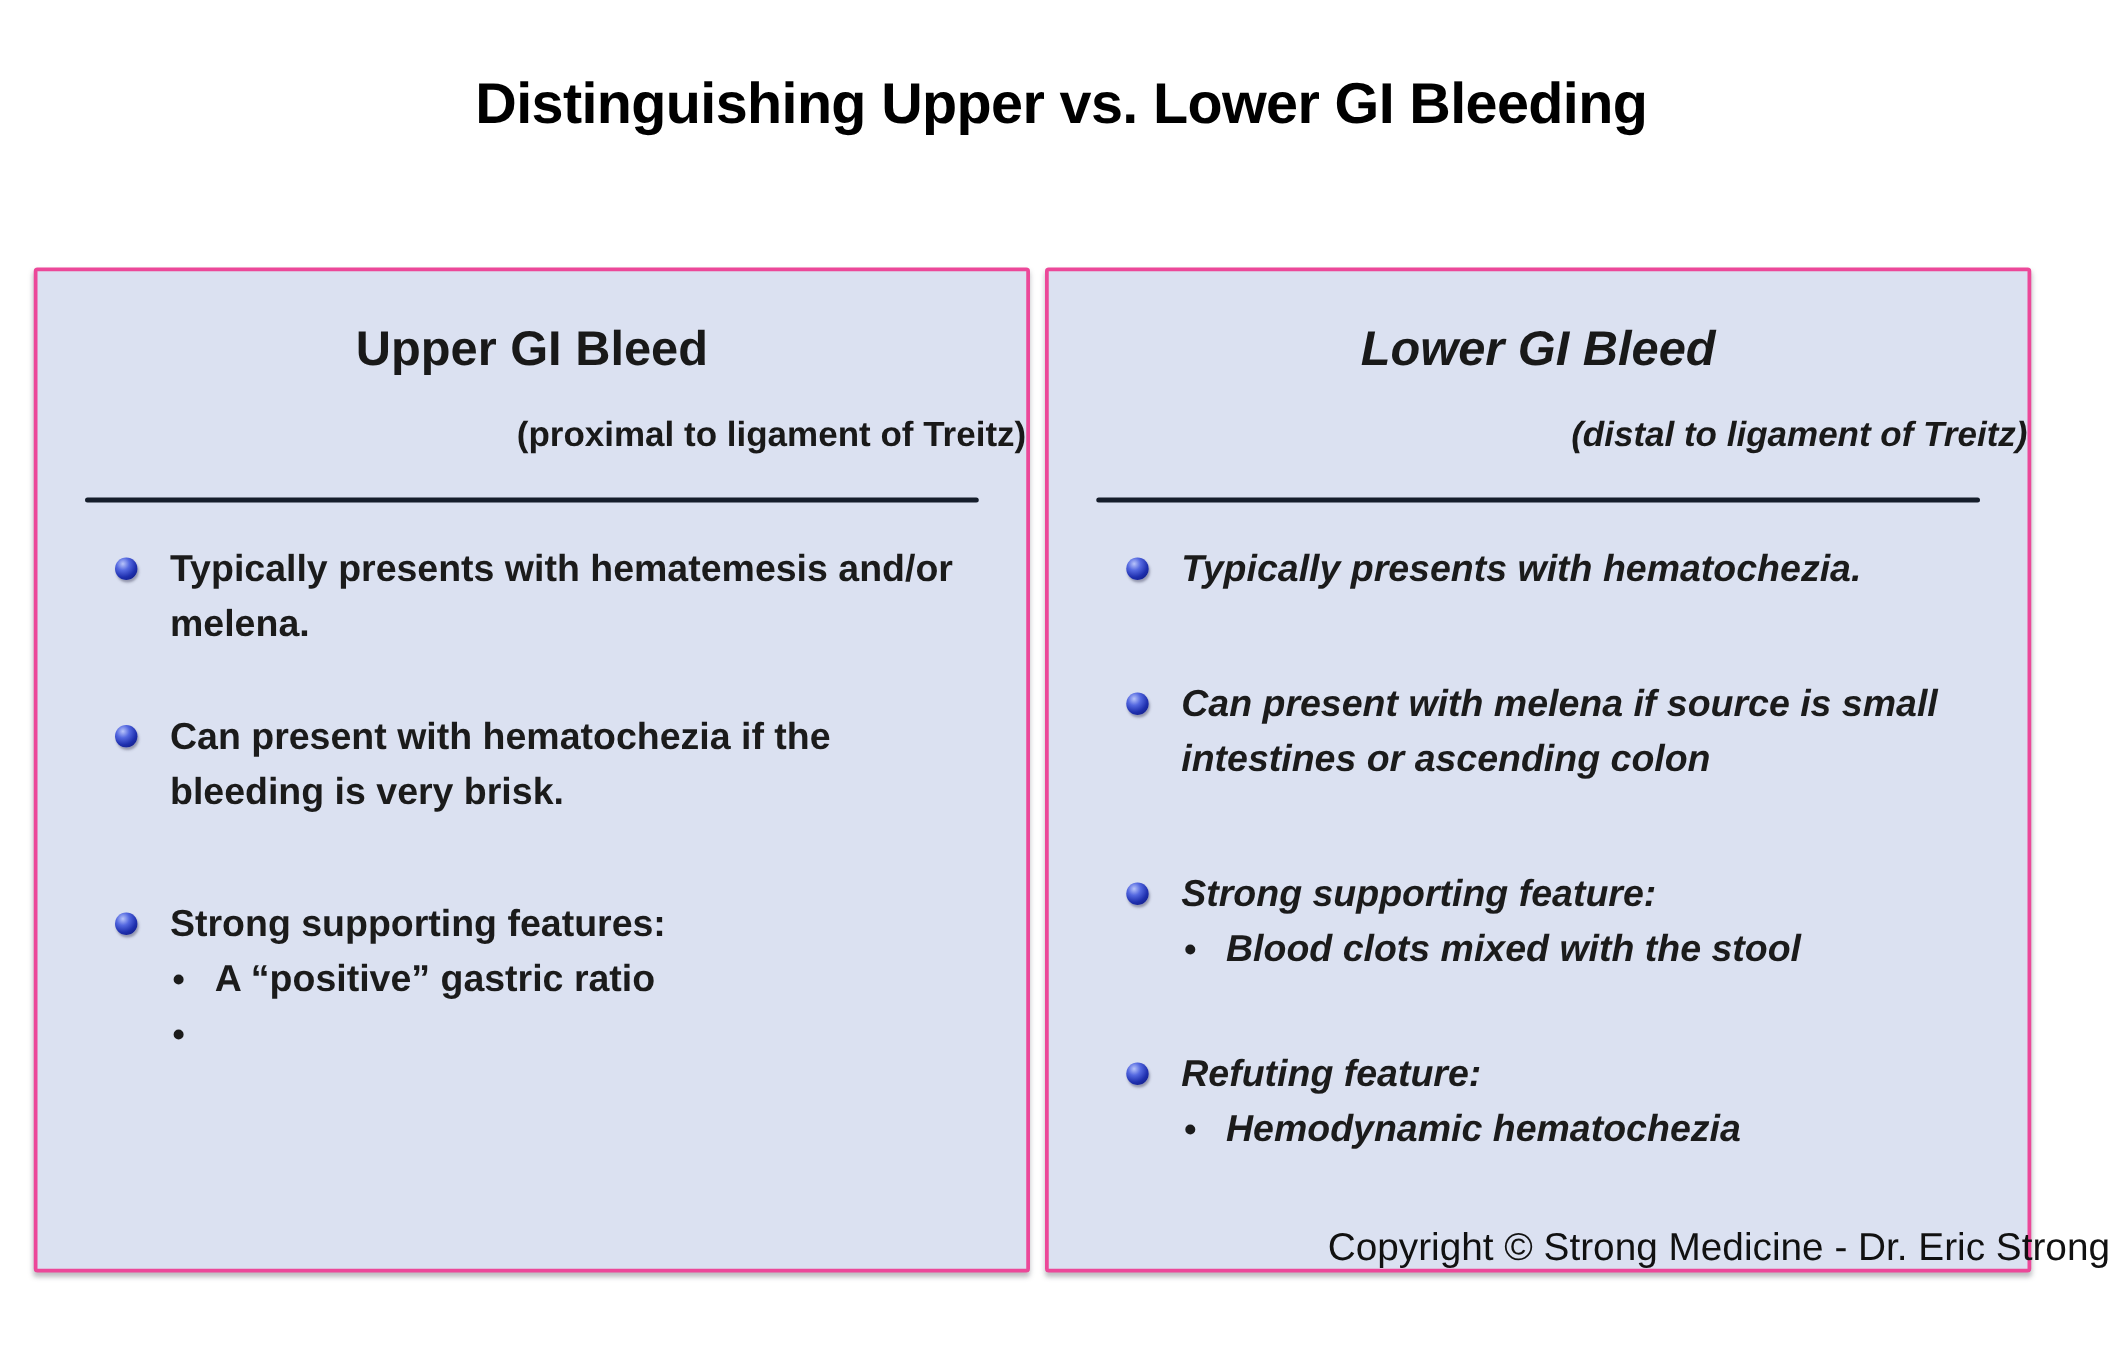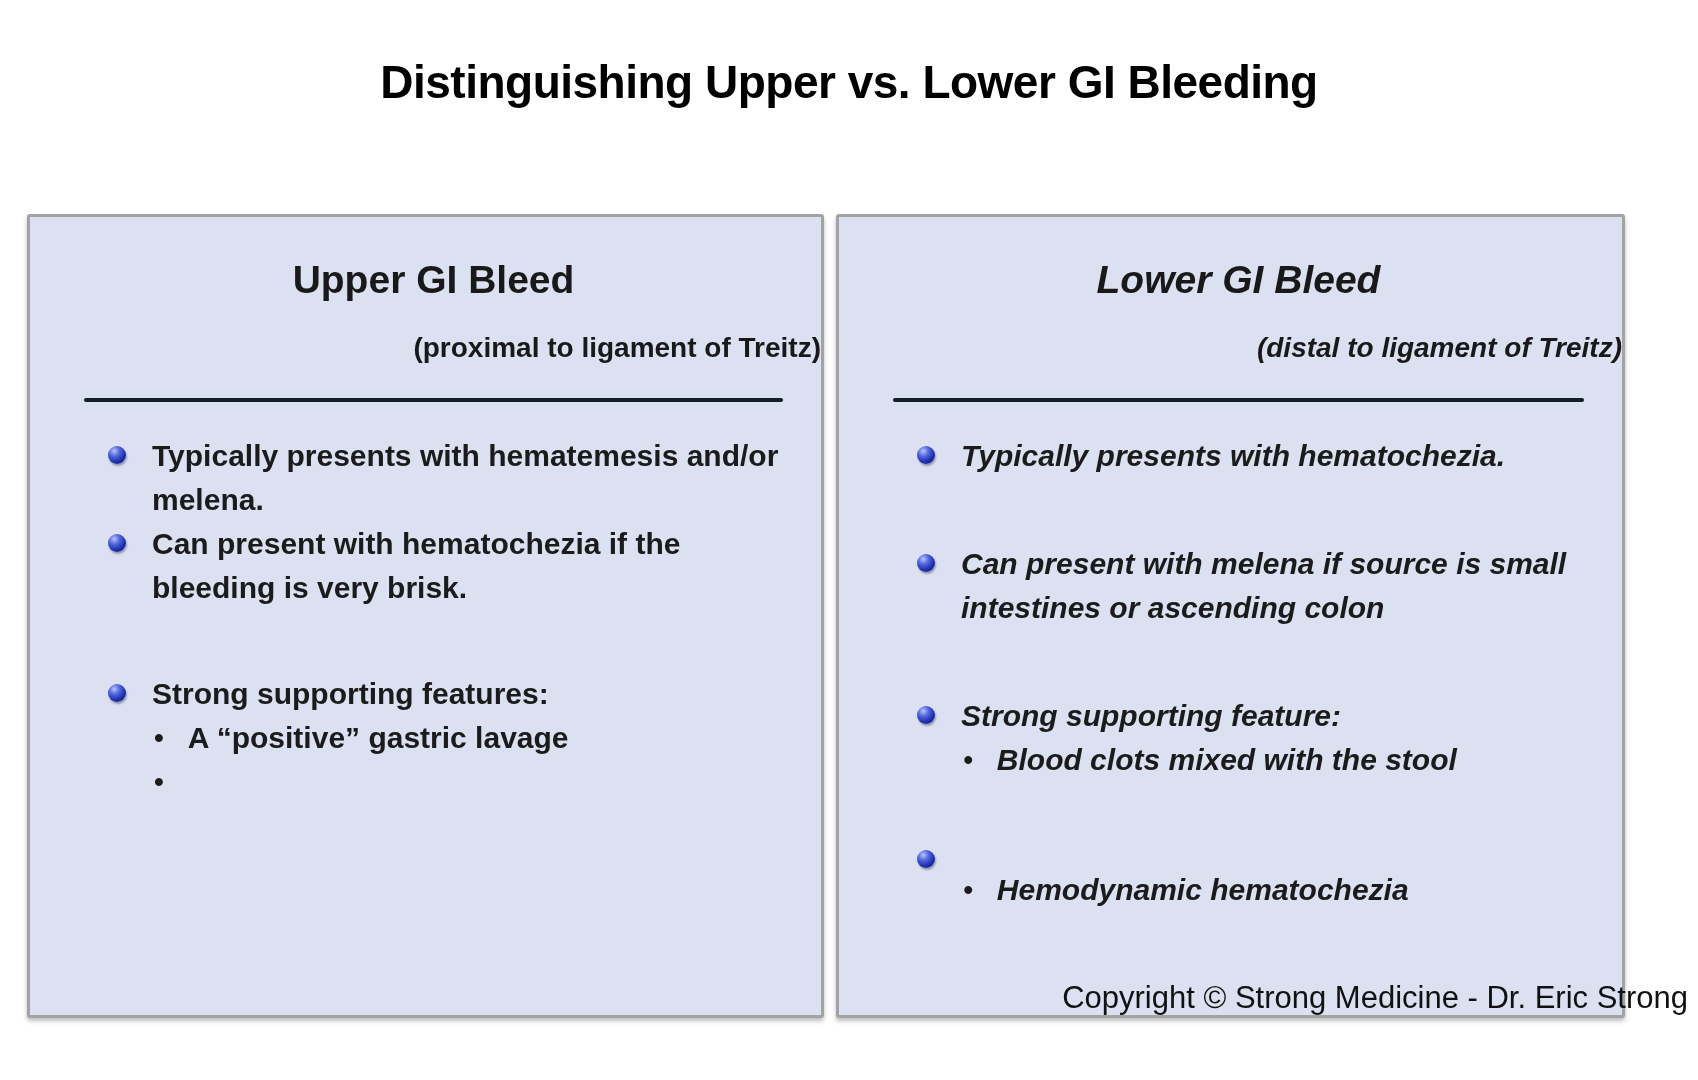--- a/index.html
+++ b/index.html
@@ -8,39 +8,38 @@
     background:#ffffff;
     font-family:"Liberation Sans",sans-serif;
   }
   .slide-title{
     position:absolute;top:55px;left:0;width:100%;
     text-align:center;font-size:46px;font-weight:bold;color:#000000;
     letter-spacing:-0.5px;
   }
   .panel{
     position:absolute;top:214px;height:804px;box-sizing:border-box;
-    background:#dbe1f1;border:3px solid #a3a3a3;border-radius:3px;
+    background:#dbe1f1;border:3px solid #ec4899;border-radius:3px;
     box-shadow:0 3px 4px rgba(90,90,100,0.40);
-    padding-left:16px;
   }
   .panel-left{left:27px;width:797px;}
   .panel-right{left:836px;width:789px;font-style:italic;}
   .panel-heading{
     text-align:center;font-size:39px;font-weight:bold;color:#191919;
     margin-top:40px;line-height:45px;
   }
   .panel-subheading{
     text-align:right;font-size:28px;font-weight:bold;color:#191919;
     margin-top:30px;line-height:32px;
   }
   .divider{
     height:4px;background:#151d2b;margin:34px 38px 0 38px;border-radius:2px;
   }
   .items{margin:32px 28px 0 62px;}
-  .item{}
+  .item{margin-bottom:46px;}
   .panel-left .item.gap-lg{margin-bottom:62px;}
   .panel-left .item.gap-md{margin-bottom:56px;}
   .panel-right .item{margin-bottom:64px;}
   .panel-right .item.gap-md{margin-bottom:56px;margin-top:24px;}
   .item:last-child{margin-bottom:0;}
   .item-main{display:flex;align-items:flex-start;}
   .sphere{
     width:18px;height:18px;border-radius:50%;flex:none;
     margin-top:12px;margin-right:26px;
     background:radial-gradient(circle at 35% 28%, #b8c4fa 0%, #5468e0 30%, #1e2fae 62%, #0d1470 100%);
@@ -94,21 +93,21 @@
     </div>
 
     <div class="item gap-md">
       <div class="item-main">
         <div class="sphere"></div>
         <div class="item-text">Strong supporting features:</div>
       </div>
       <div class="subitems">
         <div class="subitem">
           <span class="dot">•</span>
-          <span class="sub-text">A “positive” gastric lavage</span>
+          <span class="sub-text">A “positive” gastric ratio</span>
         </div>
         <div class="subitem">
           <span class="dot">•</span>
         </div>
       </div>
     </div>
 
 
   </div>
 </div>
@@ -143,20 +142,21 @@
         <div class="subitem">
           <span class="dot">•</span>
           <span class="sub-text">Blood clots mixed with the stool</span>
         </div>
       </div>
     </div>
 
     <div class="item">
       <div class="item-main">
         <div class="sphere"></div>
+        <div class="item-text">Refuting feature:</div>
       </div>
       <div class="subitems">
         <div class="subitem">
           <span class="dot">•</span>
           <span class="sub-text">Hemodynamic hematochezia</span>
         </div>
       </div>
     </div>
 
   </div>

